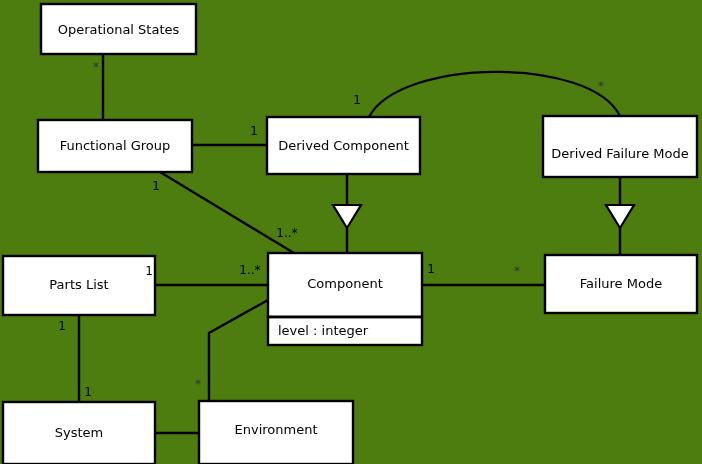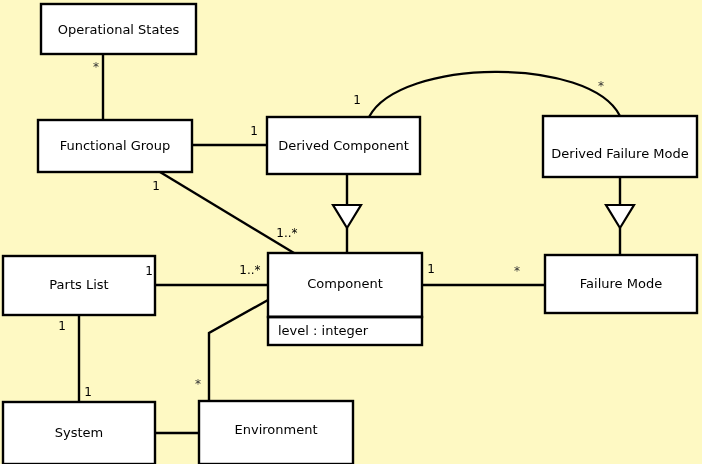--- a/index.html
+++ b/index.html
@@ -10,21 +10,21 @@
   body {
     width: 702px;
     height: 464px;
     overflow: hidden;
     font-family: "DejaVu Sans", sans-serif;
   }
   #diagram-root {
     position: relative;
     width: 702px;
     height: 464px;
-    background: #fef9c3;
+    background: #4d7c0f;
   }
   svg#uml-canvas {
     display: block;
     width: 702px;
     height: 464px;
   }
   .cls-box {
     fill: #ffffff;
     stroke: #000000;
     stroke-width: 2.4;

